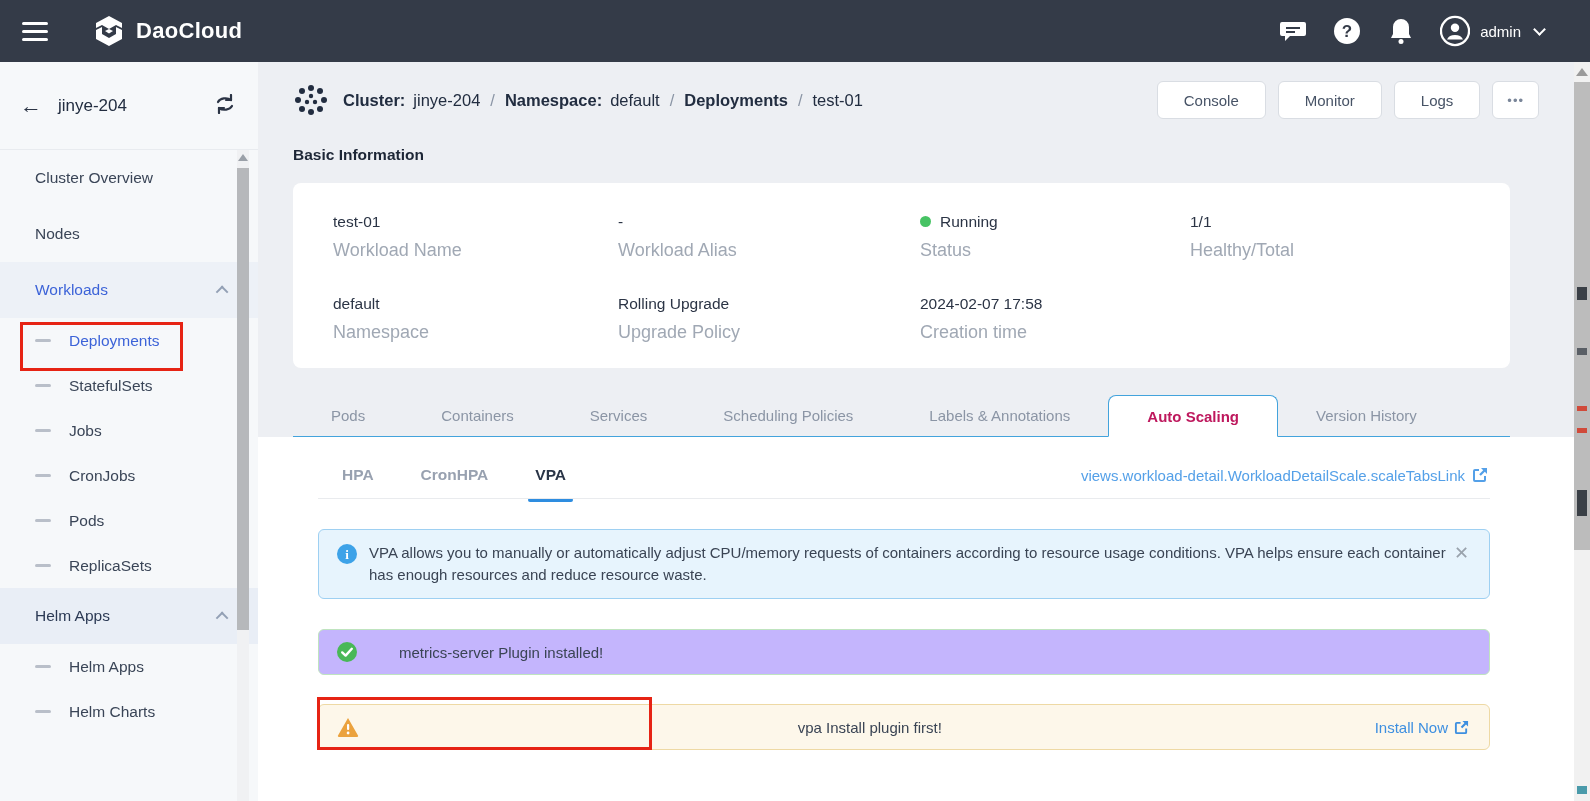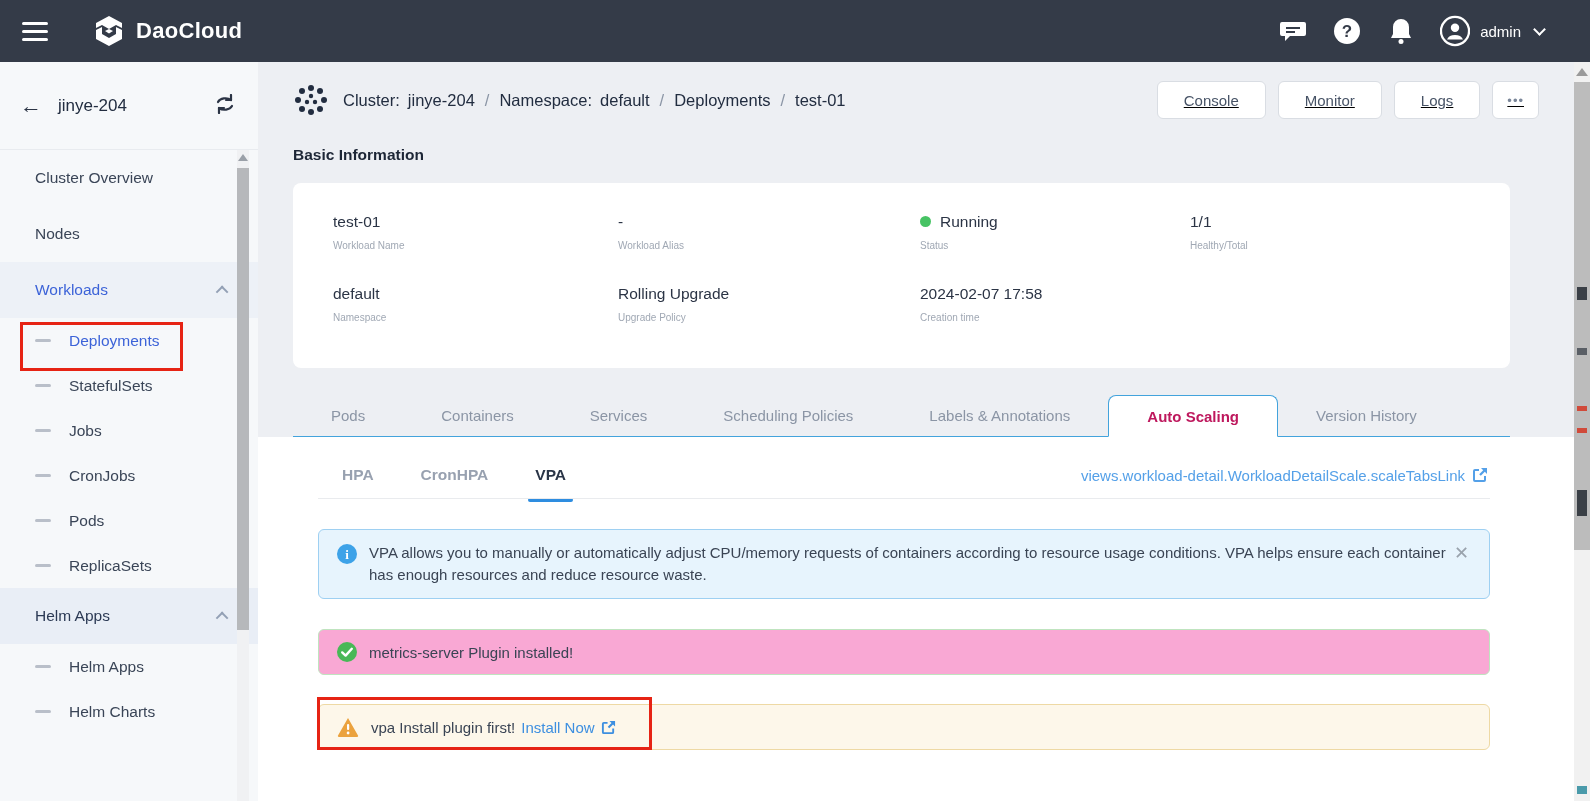--- a/index.html
+++ b/index.html
@@ -42,35 +42,35 @@
   .side-scroll { position:absolute; right:9px; top:88px; bottom:0; width:12px; background:#f0f1f3; }
   .side-scroll .arr { position:absolute; top:4px; left:1px; width:0; height:0;
     border-left:5px solid transparent; border-right:5px solid transparent; border-bottom:7px solid #9aa0a8; }
   .side-scroll .thumb { position:absolute; top:18px; left:0; width:12px; height:462px; background:#b6b8bb; }
 
   
   .main { position:absolute; left:258px; top:62px; width:1316px; height:739px; background:#edeff3; }
   .bc-row { position:absolute; left:35px; right:35px; top:18px; height:40px; display:flex; align-items:center; }
   .bc-icon { margin-right:14px; display:flex; }
   .crumb { font-size:16.5px; color:#222d40; white-space:nowrap; }
-  .crumb.lbl { font-weight:normal; }
+  .crumb.lbl { font-weight:bold; }
   .crumb.val { margin-left:8px; }
   .crumb.sep { color:#8b95a5; margin:0 10px; }
-  .bc-actions { margin-left:auto; display:flex; align-items:center;text-decoration:underline; }
+  .bc-actions { margin-left:auto; display:flex; align-items:center; }
   .btn { background:#fff; border:1px solid #d9dde3; border-radius:6px; height:38px;
     padding:0 26px; font-size:15px; color:#475366; margin-left:12px; cursor:pointer;
     font-family:"Liberation Sans", sans-serif; }
   .btn.more { padding:0 14px; letter-spacing:1px; color:#7a8699; font-size:13px; }
 
   .section-title { position:absolute; left:35px; top:84px; font-size:15.5px; font-weight:bold; color:#1d2636; }
   .card { position:absolute; left:35px; top:121px; width:1217px; height:185px; background:#fff;
     border-radius:8px; padding:30px 0 0 40px; }
   .info-grid { display:grid; grid-template-columns:285px 302px 270px auto; row-gap:34px; }
   .f-val { font-size:15.5px; color:#2b3445; font-weight:500; }
-  .f-lbl { font-size:10px; color:#a0a8b4; margin-top:9px; font-weight:400; }
+  .f-lbl { font-size:18px; color:#a0a8b4; margin-top:9px; font-weight:400; }
   .status-dot { display:inline-block; width:11px; height:11px; border-radius:50%; background:#47c364; margin-right:9px; }
 
   
   .tabbar { position:absolute; left:35px; top:333px; width:1217px; height:42px; display:flex;
     border-bottom:1px solid #43a3dc; }
   .tab { line-height:42px; padding:0 38px; font-size:15px; color:#8b95a5; font-weight:500;
     cursor:pointer; white-space:nowrap; }
   .tab.active { background:#fff; border:1px solid #43a3dc; border-bottom:1px solid #fff;
     border-radius:8px 8px 0 0; color:#be185d; font-weight:bold; margin-bottom:-1px; }
 
@@ -88,22 +88,22 @@
 
   
   .alert { margin:0 84px 0 60px; border-radius:6px; display:flex; align-items:center;
     padding:0 20px 0 18px; font-size:15px; color:#3a4454; }
   .alert .ic { flex:none; margin-right:12px; display:flex; }
   .alert-info { margin-top:30px; min-height:68px; background:#e7f4fd; border:1px solid #9ed0f2;
     align-items:flex-start; padding-top:12px; padding-bottom:12px; }
   .alert-info .ic { margin-top:2px; }
   .alert-info .txt { line-height:22px; max-width:1080px; }
   .close-x { margin-left:auto; color:#9aa3ad; font-size:18px; cursor:pointer; line-height:1; padding-top:2px; }
-  .alert-success { margin-top:30px; height:46px; background:#f9a8d4; border:1px solid #bfe4bf; }
-  .alert-warn { margin-top:29px; height:46px; background:#fdf7ea; border:1px solid #eed9a4; }
+  .alert-success { margin-top:30px; height:46px; background:#c4b5fd; border:1px solid #bfe4bf;gap:30px; }
+  .alert-warn { margin-top:29px; height:46px; background:#fdf7ea; border:1px solid #eed9a4;justify-content:space-between; }
   .inline-link { color:#3d8fe0; margin-left:6px; cursor:pointer; display:flex; align-items:center; }
   .inline-link svg { margin-left:6px; }
 
   
   .page-scroll { position:absolute; right:0; top:62px; width:16px; height:739px; background:#f1f1f1; z-index:9; }
   .page-scroll .arr { position:absolute; top:6px; left:2px; width:0; height:0;
     border-left:6px solid transparent; border-right:6px solid transparent; border-bottom:8px solid #9a9a9a; }
   .page-scroll .thumb { position:absolute; top:20px; left:0; width:16px; height:468px; background:#bcbcbc; }
   .mark { position:absolute; left:3px; width:10px; }
 

